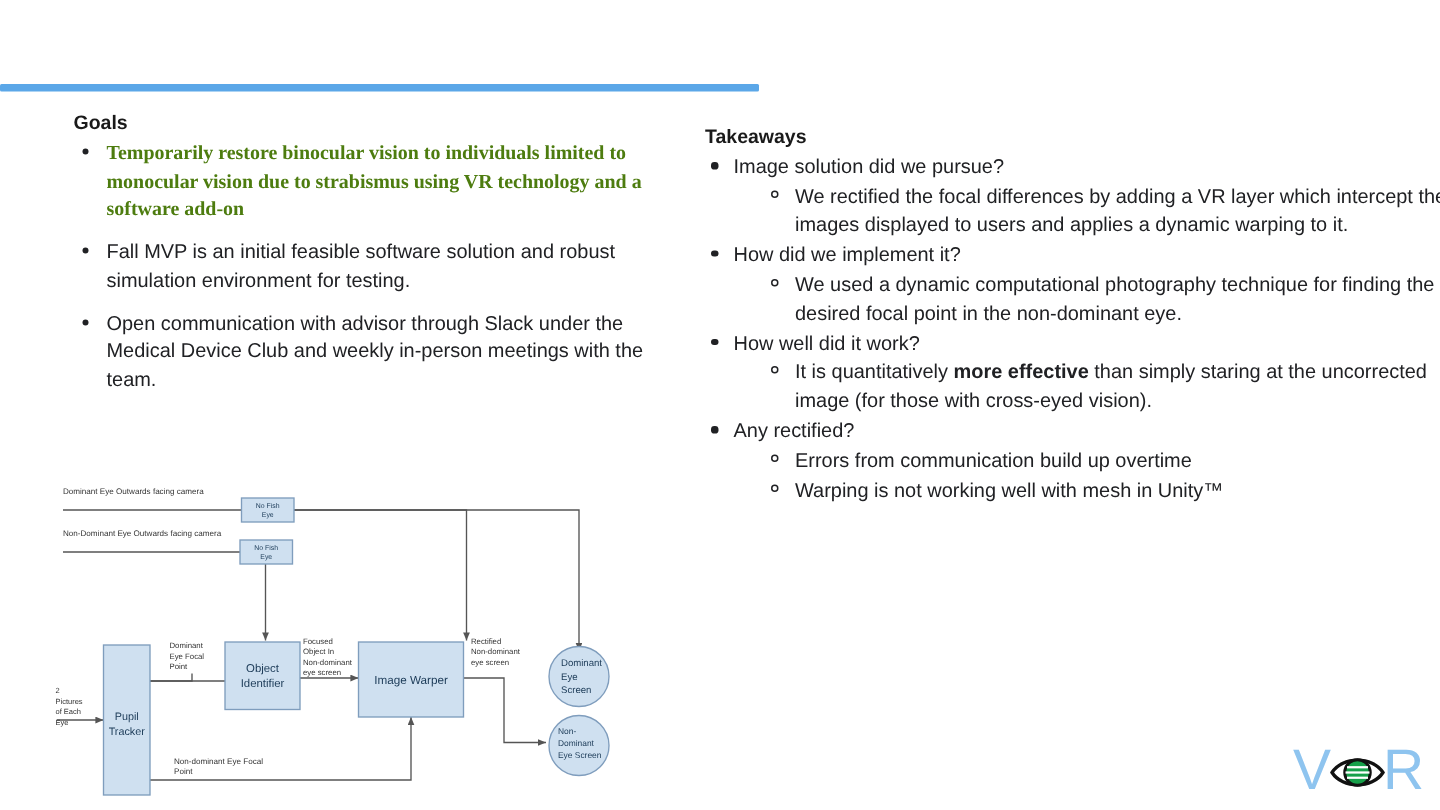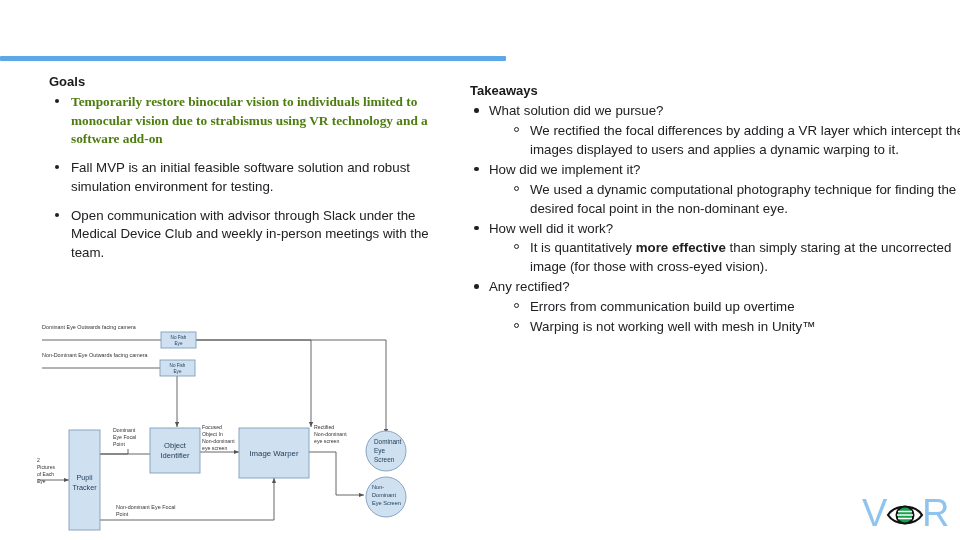--- a/index.html
+++ b/index.html
@@ -98,21 +98,21 @@
       </li>
     </ul>
   </div>
 
   <div class="col-right">
     <div class="sec-head">Takeaways</div>
     <ul class="lvl1">
 
       <li class="tk-item">
         <span class="dot"></span>
-        <span>What solution did we pursue?</span>
+        <span>Image solution did we pursue?</span>
       </li>
       <li class="tk-sub">
         <span class="ring"></span>
         <span>We rectified the focal differences by adding a VR layer which intercept the images displayed to users and applies a dynamic warping to it.</span>
       </li>
 
       <li class="tk-item">
         <span class="dot"></span>
         <span>How did we implement it?</span>
       </li>

